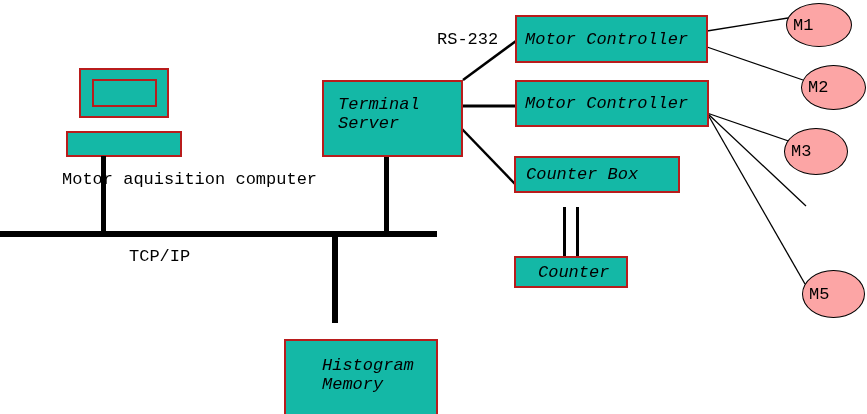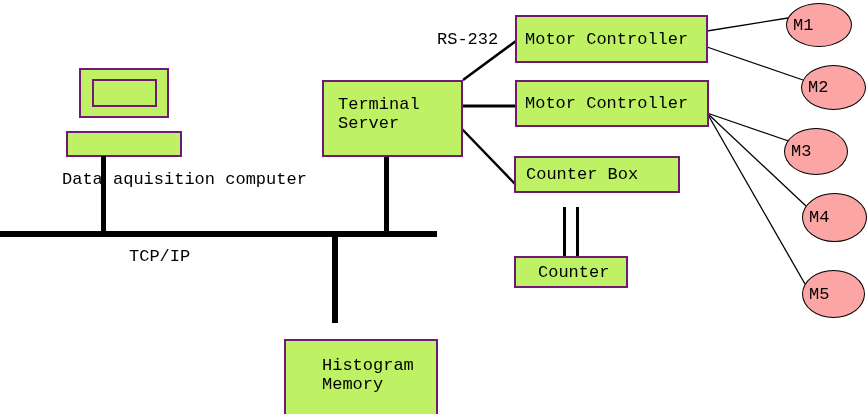--- a/index.html
+++ b/index.html
@@ -7,26 +7,27 @@
     position: relative;
     width: 867px;
     height: 414px;
     background: #ffffff;
     font-family: "Liberation Mono", monospace;
     color: #000000;
     overflow: hidden;
   }
   .box {
     position: absolute;
-    border: 2px solid #701a75;
-    background: #bef264;
+    border: 2px solid #b91c1c;
+    background: #14b8a6;
     box-sizing: border-box;
     font-size: 17px;
     line-height: 19px;
     white-space: pre-line;
+    font-style: italic;
   }
   .vcenter { display: flex; align-items: center; }
   .thick { position: absolute; background: #000000; }
   .label {
     position: absolute;
     font-size: 17px;
     line-height: 19px;
     white-space: pre-line;
   }
   .motor {
@@ -60,21 +61,21 @@
     <line x1="707" y1="47" x2="803" y2="80" stroke="#000000" stroke-width="1.3"></line>
 
     <line x1="707" y1="113" x2="803" y2="146" stroke="#000000" stroke-width="1.3"></line>
     <line x1="707" y1="113" x2="806" y2="206" stroke="#000000" stroke-width="1.3"></line>
     <line x1="707" y1="113" x2="805" y2="284" stroke="#000000" stroke-width="1.3"></line>
   </svg>
 
   <div class="box" style="left:79px; top:68px; width:90px; height:50px;"></div>
   <div class="box" style="left:92px; top:79px; width:65px; height:28px;"></div>
   <div class="box" style="left:66px; top:131px; width:116px; height:26px;"></div>
-  <div class="label" style="left:62px; top:170px;">Data aquisition computer</div>
+  <div class="label" style="left:62px; top:170px;">Motor aquisition computer</div>
 
   <div class="thick" style="left:0; top:231px; width:437px; height:6px;"></div>
   <div class="thick" style="left:101px; top:156px; width:5px; height:75px;"></div>
   <div class="thick" style="left:384px; top:145px; width:5px; height:86px;"></div>
   <div class="thick" style="left:332px; top:237px; width:6px; height:86px;"></div>
   <div class="label" style="left:129px; top:247px;">TCP/IP</div>
 
   <div class="box" style="left:322px; top:80px; width:141px; height:77px; padding:13px 0 0 14px;">Terminal
 Server</div>
 
@@ -93,20 +94,17 @@
 
   <div class="motor" style="left:786px; top:3px;   width:66px; height:44px;">
     <span>M1</span>
   </div>
   <div class="motor" style="left:801px; top:65px;  width:65px; height:45px;">
     <span>M2</span>
   </div>
   <div class="motor" style="left:784px; top:128px; width:64px; height:47px;">
     <span>M3</span>
   </div>
-  <div class="motor" style="left:802px; top:193px; width:65px; height:49px;">
-    <span>M4</span>
-  </div>
   <div class="motor" style="left:802px; top:270px; width:63px; height:48px;">
     <span>M5</span>
   </div>
 
 </div>
 
 </body></html>

